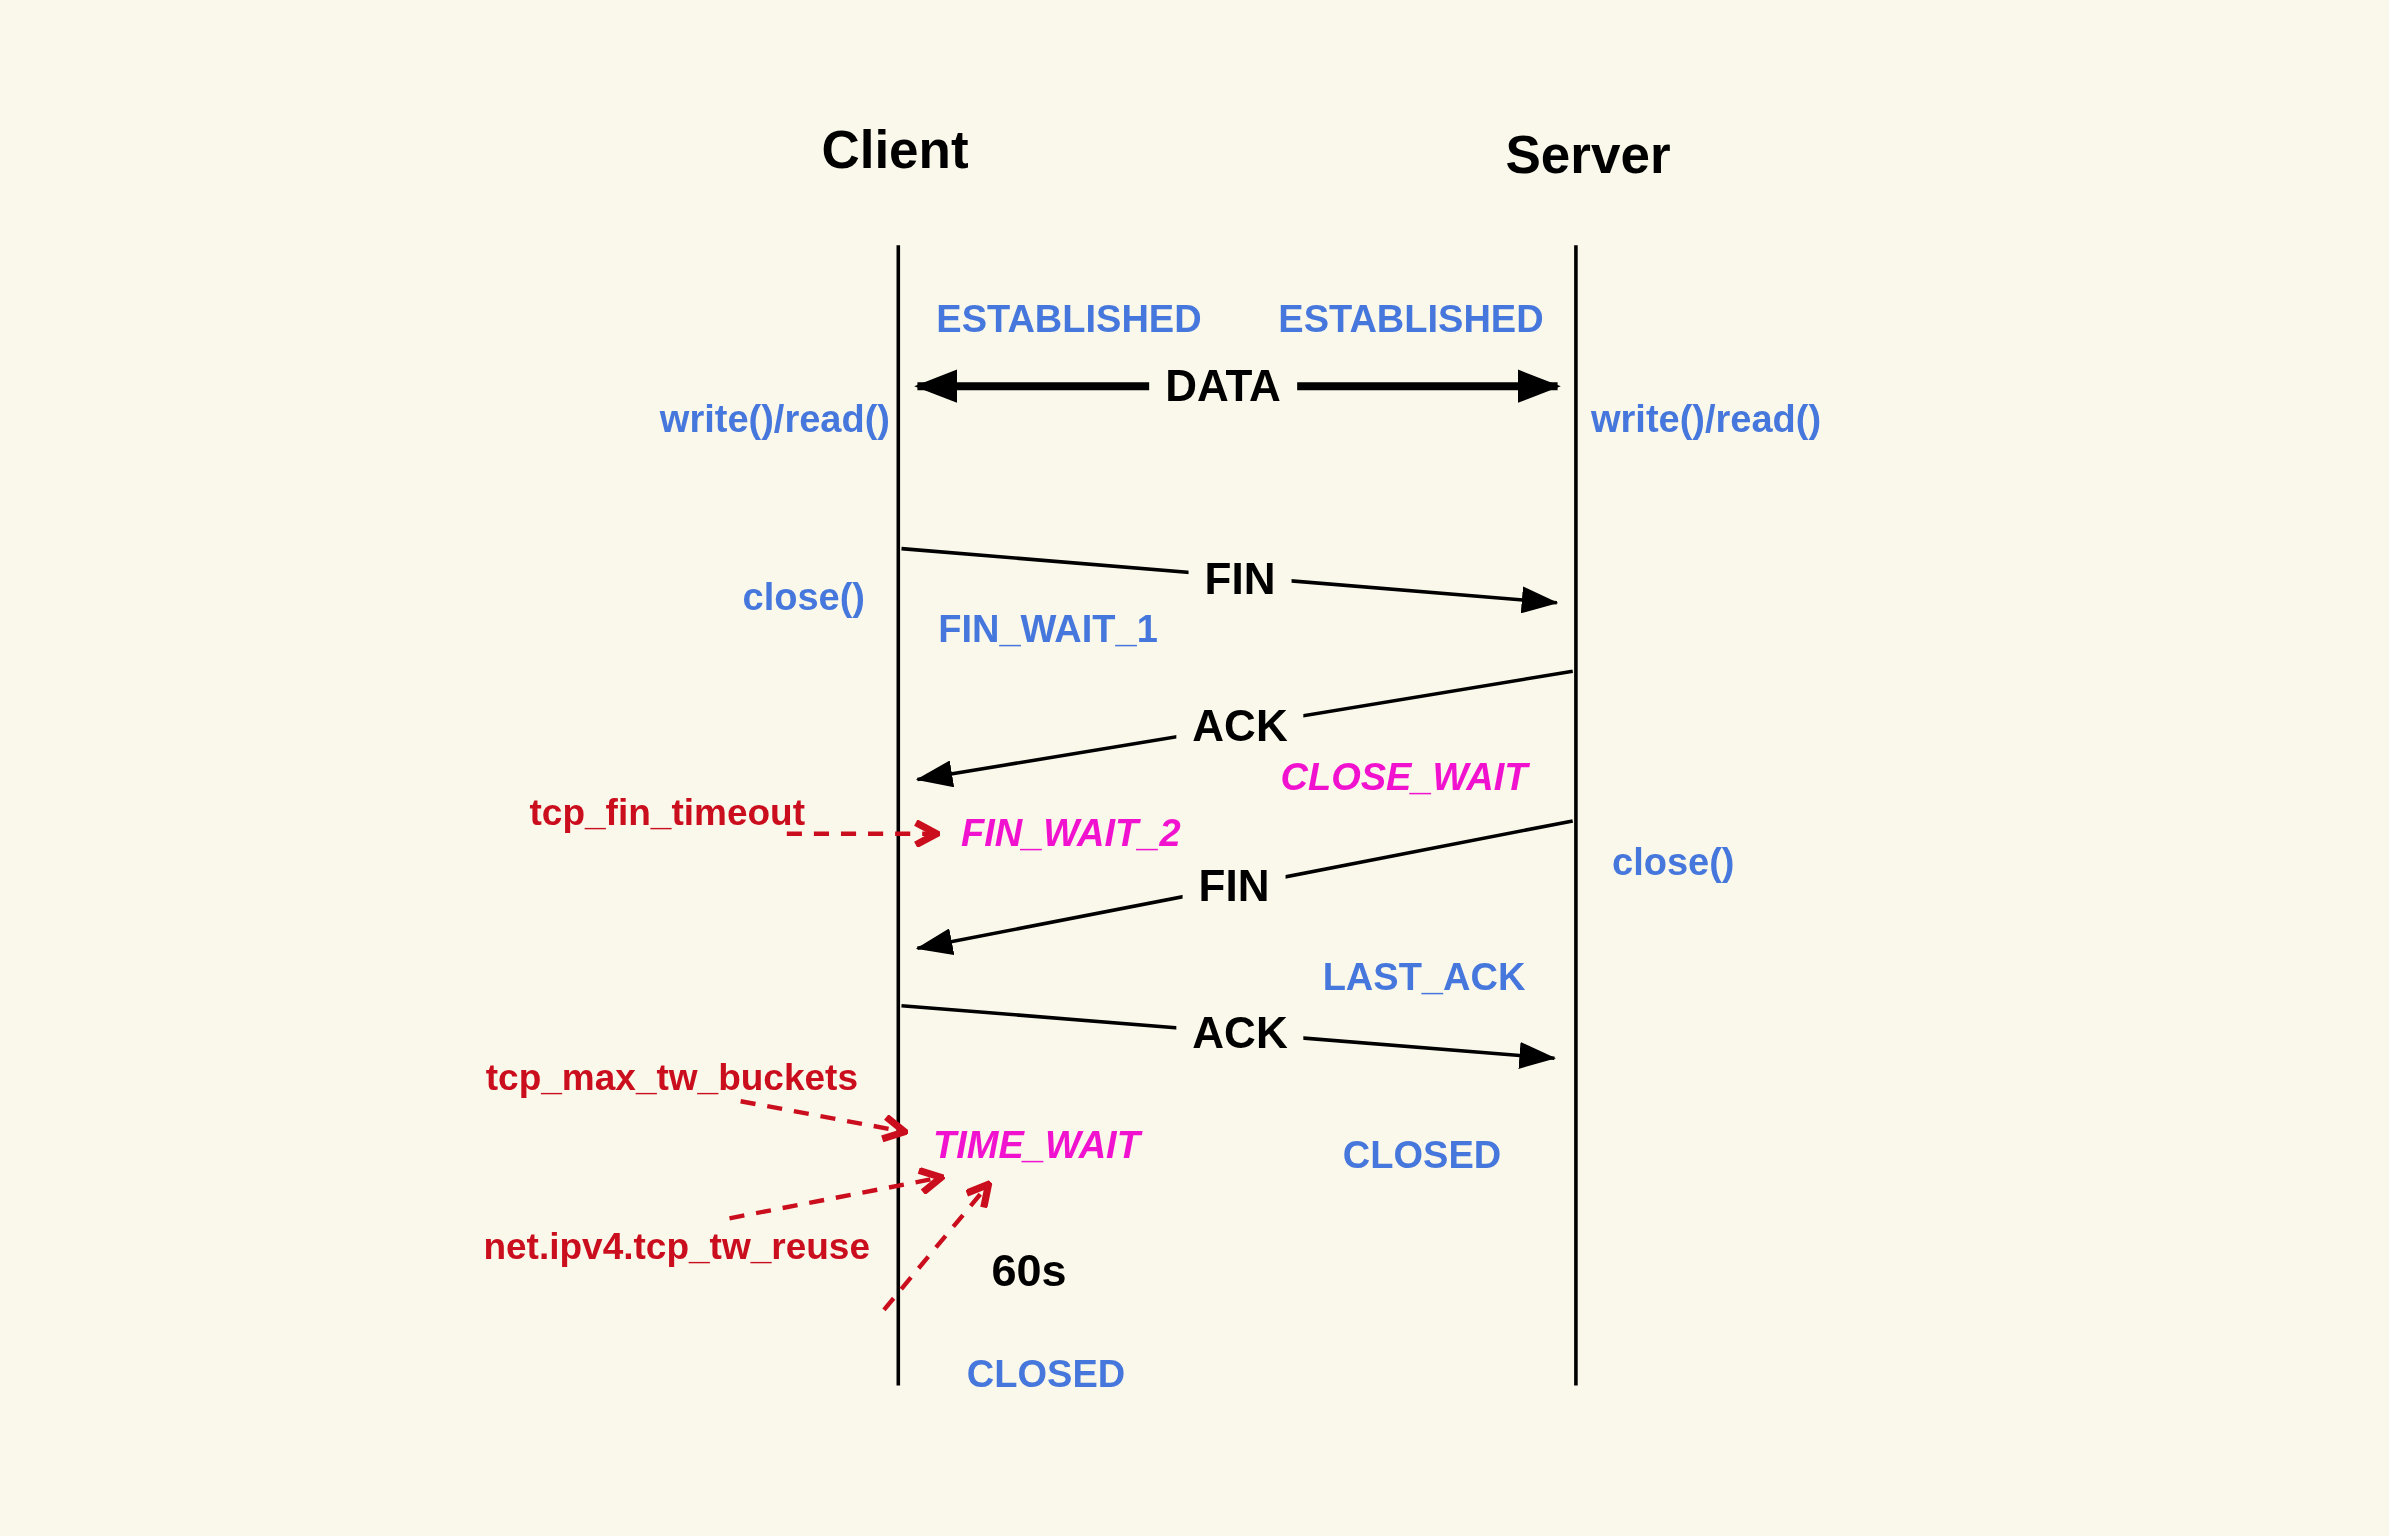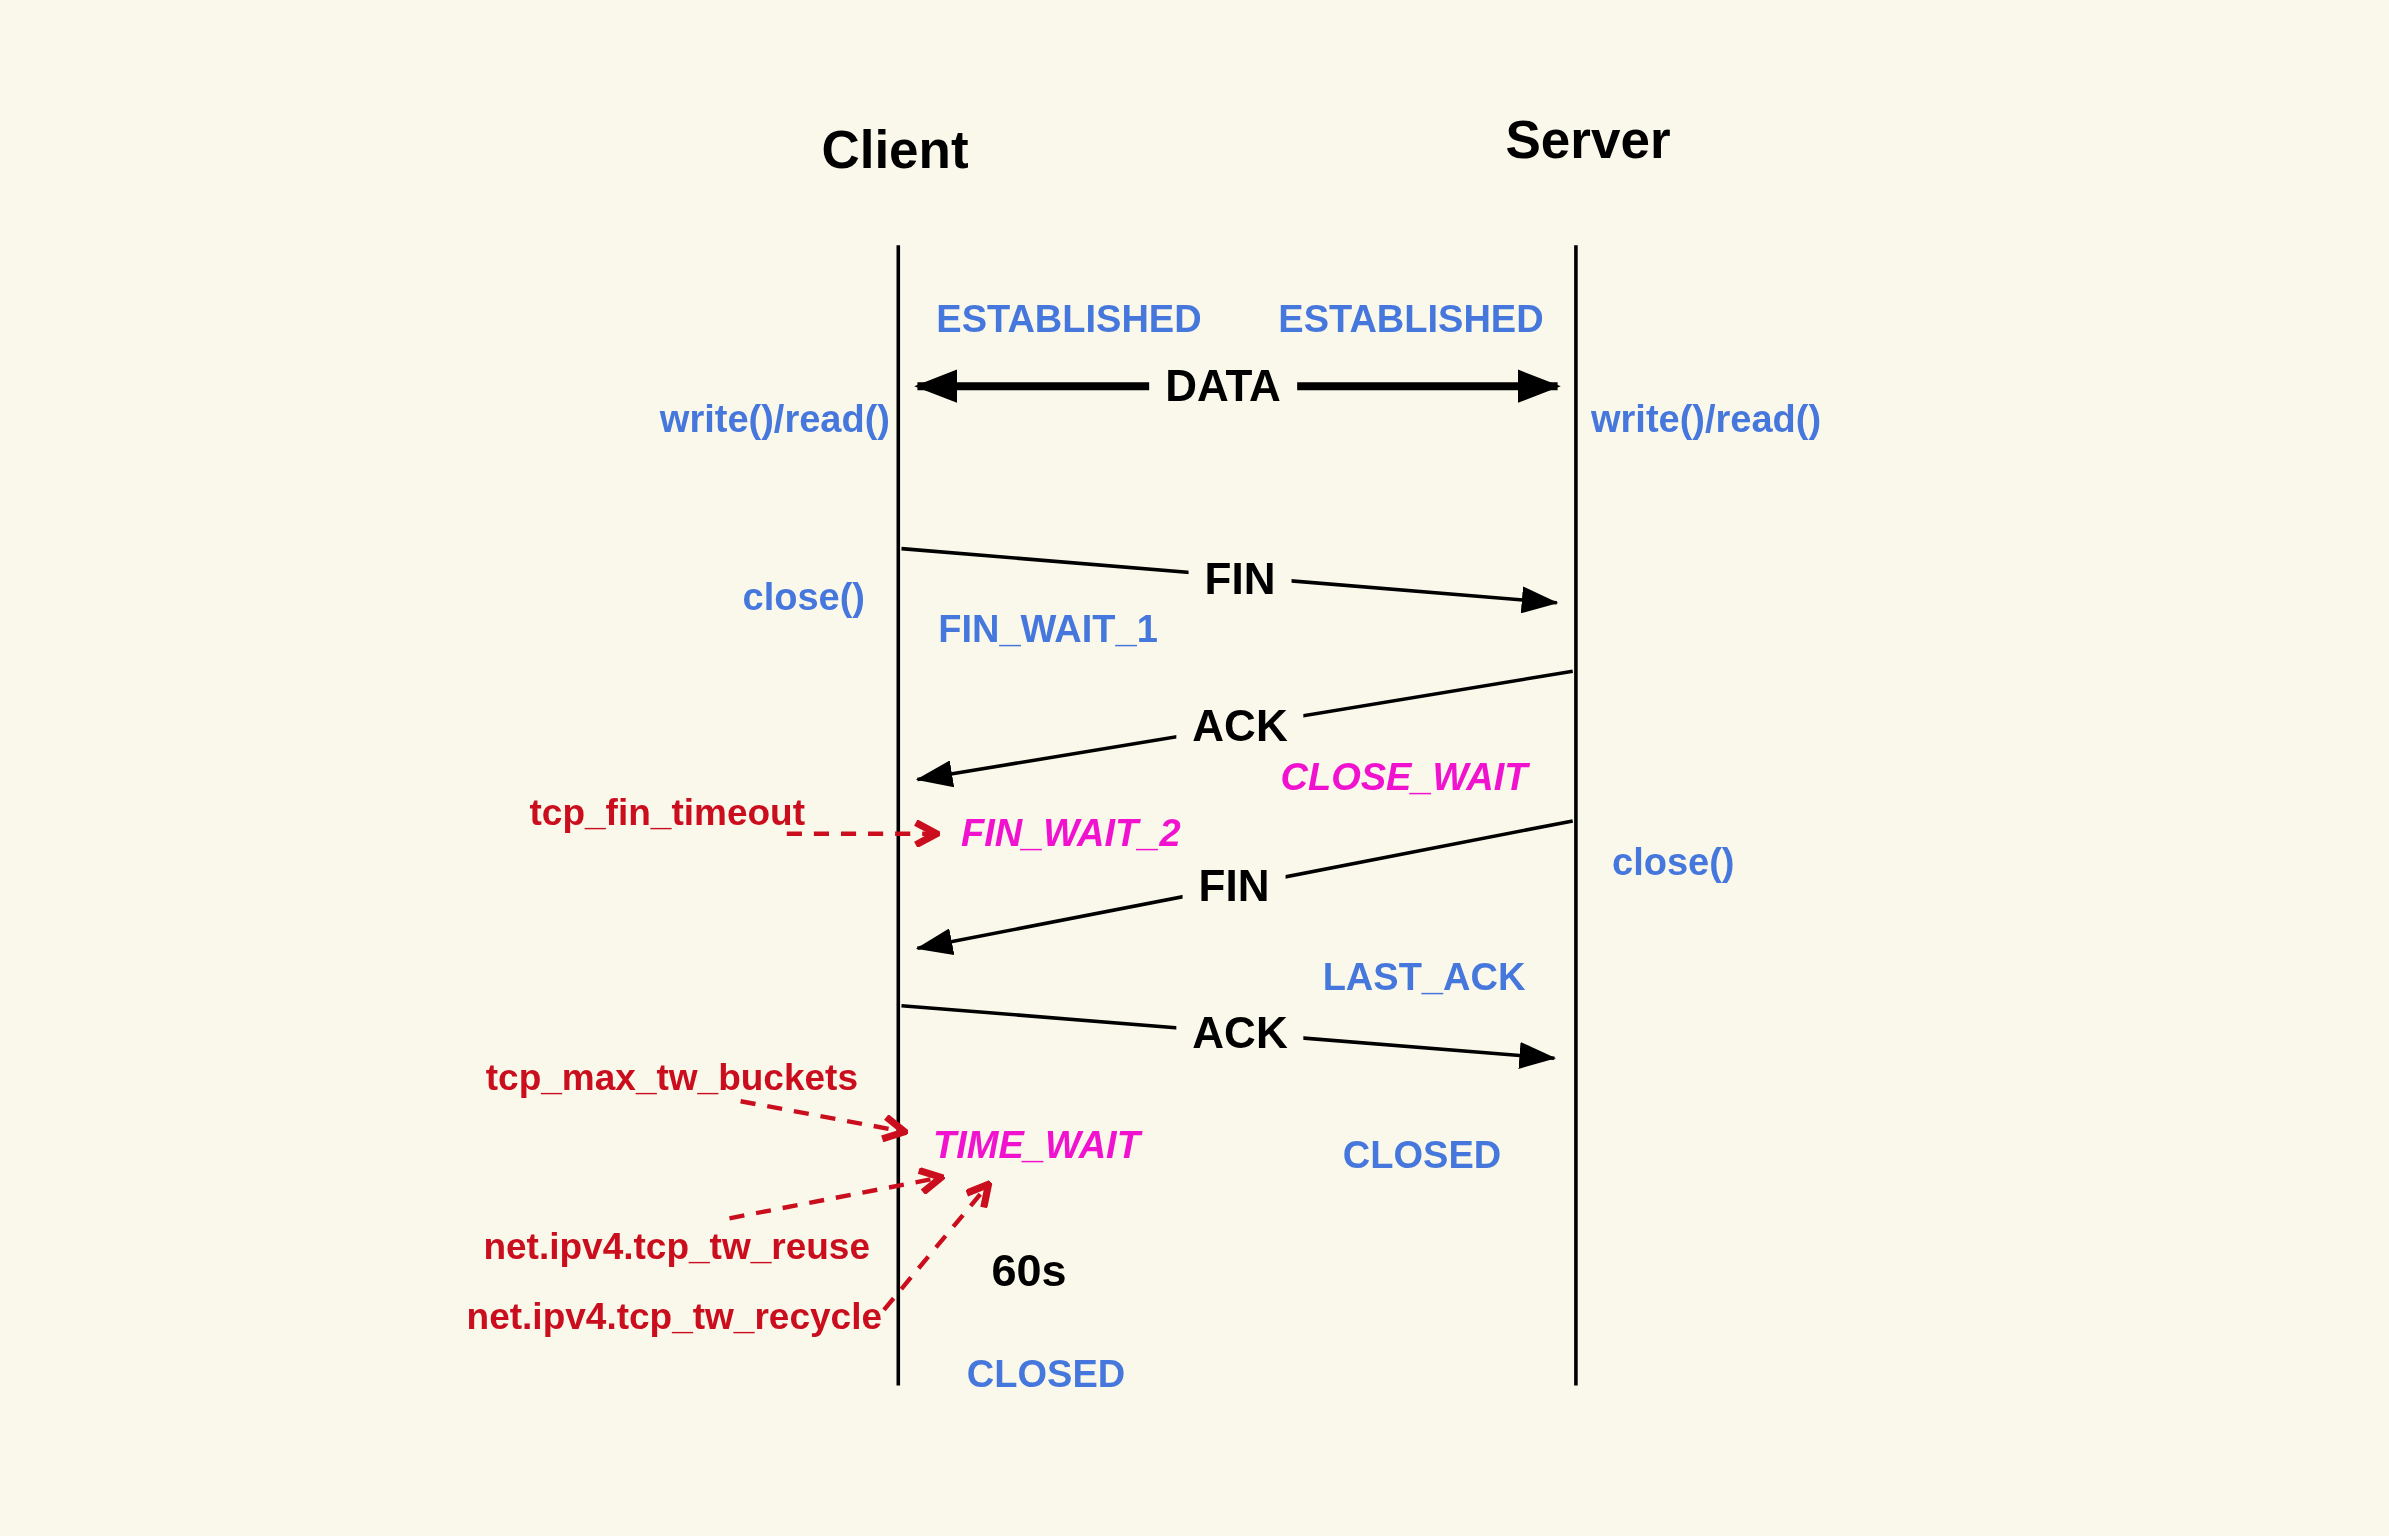--- a/index.html
+++ b/index.html
@@ -74,21 +74,21 @@
 
     <line x1="1132" y1="1263" x2="1952" y2="1329" stroke="#000" stroke-width="4.5" marker-end="url(#arrowBlack)"></line>
 
     <line x1="988" y1="1047" x2="1174" y2="1047" stroke="#CA0E1E" stroke-width="5.5" stroke-dasharray="19 15" marker-end="url(#chevRed)"></line>
     <line x1="930" y1="1383" x2="1134" y2="1421" stroke="#CA0E1E" stroke-width="5.5" stroke-dasharray="19 15" marker-end="url(#chevRed)"></line>
     <line x1="916" y1="1530" x2="1180" y2="1479" stroke="#CA0E1E" stroke-width="5.5" stroke-dasharray="19 15" marker-end="url(#chevRed)"></line>
     <line x1="1110" y1="1645" x2="1240" y2="1489" stroke="#CA0E1E" stroke-width="5.5" stroke-dasharray="19 15" marker-end="url(#chevRed)"></line>
   </svg>
 
   <div class="lbl title" style="left:895px;top:149px">Client</div>
-  <div class="lbl title" style="left:1588px;top:139px">Server</div>
+  <div class="lbl title" style="left:1588px;top:154px">Server</div>
 
   <div class="lbl blue" style="left:1069px;top:285px">ESTABLISHED</div>
   <div class="lbl blue" style="left:1411px;top:285px">ESTABLISHED</div>
   <div class="lbl blue" style="left:1048px;top:595px">FIN_WAIT_1</div>
   <div class="lbl magenta" style="left:1404px;top:777px">CLOSE_WAIT</div>
   <div class="lbl magenta left-edge" style="left:961px;top:833px">FIN_WAIT_2</div>
   <div class="lbl blue" style="left:1424px;top:943px">LAST_ACK</div>
   <div class="lbl blue" style="left:1422px;top:1121px">CLOSED</div>
   <div class="lbl magenta left-edge" style="left:933px;top:1145px">TIME_WAIT</div>
   <div class="lbl blue" style="left:1046px;top:1340px">CLOSED</div>
@@ -100,18 +100,17 @@
 
   <div class="lbl msg" style="left:1223px;top:386px">DATA</div>
   <div class="lbl msg" style="left:1240px;top:579px">FIN</div>
   <div class="lbl msg" style="left:1240px;top:726px">ACK</div>
   <div class="lbl msg" style="left:1234px;top:886px">FIN</div>
   <div class="lbl msg" style="left:1240px;top:1033px">ACK</div>
 
   <div class="lbl red right-edge" style="left:805px;top:812px">tcp_fin_timeout</div>
   <div class="lbl red right-edge" style="left:858px;top:1077px">tcp_max_tw_buckets</div>
   <div class="lbl red right-edge" style="left:870px;top:1246px">net.ipv4.tcp_tw_reuse</div>
-  <div class="lbl red right-edge" style="left:882px;top:1316px">net.ipv4.tcp_tw_recycle</div>
 
   <div class="lbl timer" style="left:1029px;top:1270px">60s</div>
 
 </div>
 
 
 </body></html>

